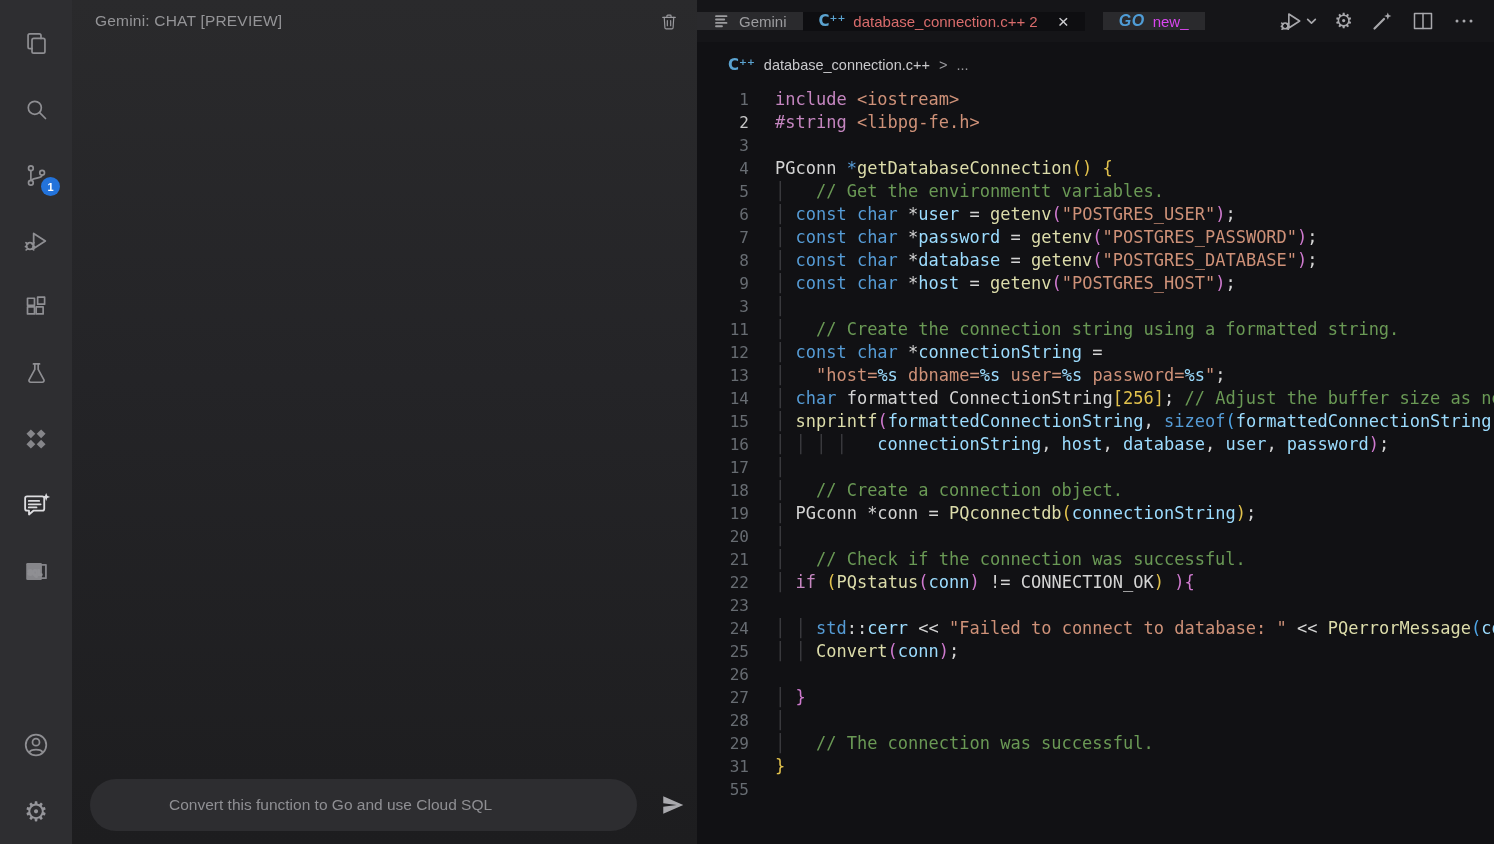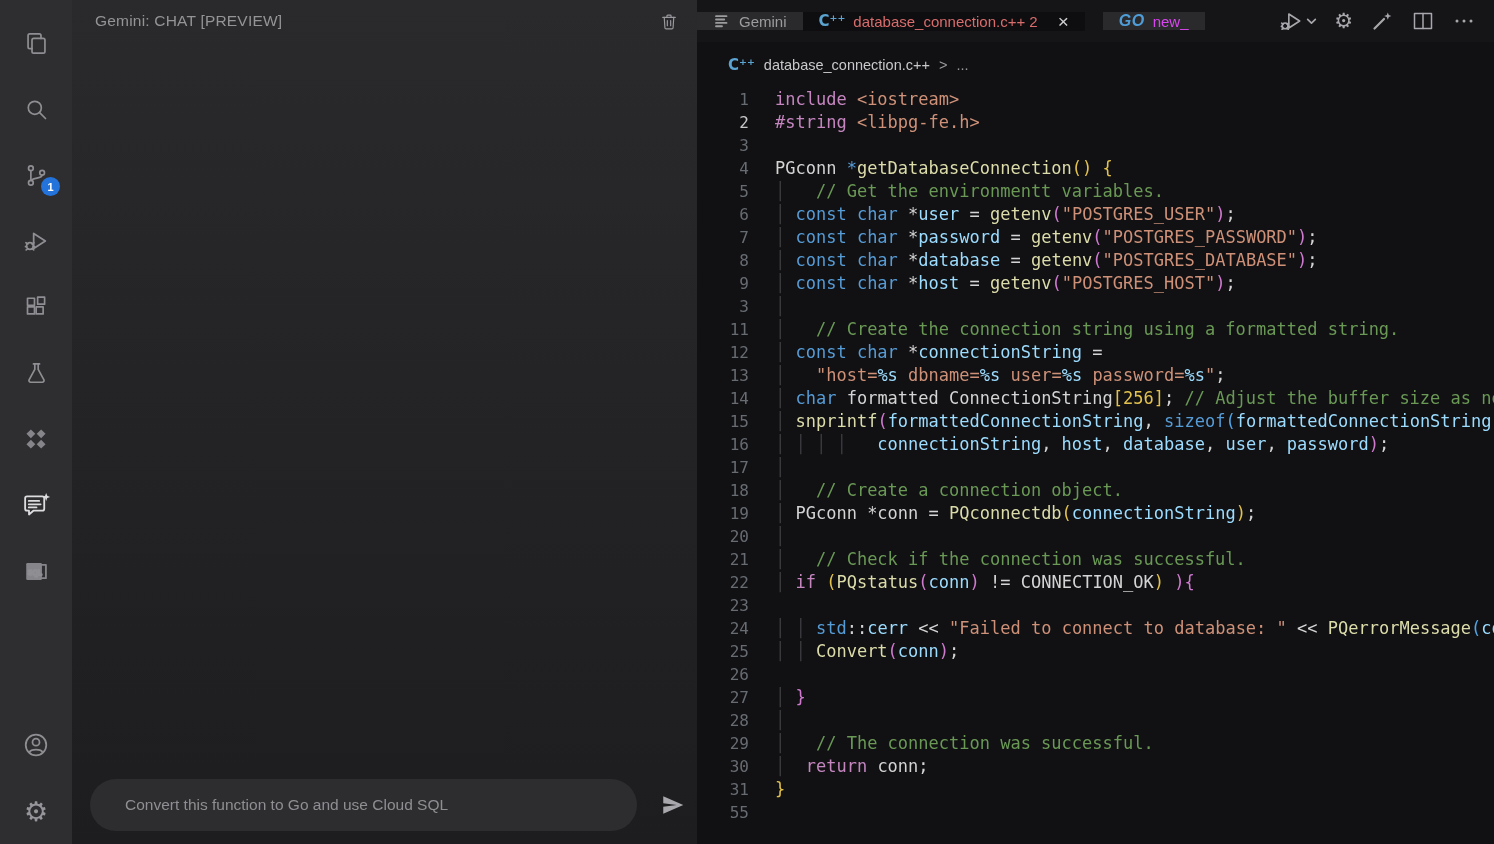--- a/index.html
+++ b/index.html
@@ -38,21 +38,21 @@
   .chat-input-row {
     position:absolute; left:18px; right:4px; bottom:13px; height:52px;
     display:flex; align-items:center; gap:16px;
   }
   .input-pill {
     flex:1; height:52px; border-radius:26px; background:#2d2d30;
     display:flex; align-items:center; padding:0 22px 0 35px;
   }
   .input-pill input {
     width:100%; background:transparent; border:none; outline:none;
-    color:#8f8f93; font-size:15.5px; font-family:"Liberation Sans", sans-serif;
+    color:#8f8f93; font-size:15.5px; font-family:"Liberation Sans", sans-serif;margin-left:44px;
   }
   .send-btn { width:40px; height:36px; display:flex; align-items:center; justify-content:center; cursor:pointer; }
   .send-btn svg { fill:#a9a9ad; }
   
   .editor { flex:1; height:844px; background:#111114; display:flex; flex-direction:column; overflow:hidden; }
   .tab-bar { height:42px; background:#151518; display:flex; align-items:center; flex-shrink:0; }
   .tab { display:flex; align-items:center; gap:8px; padding:0 16px; font-size:15px; cursor:pointer; }
   .tab-panel { background:#2a2a2d; color:#9c9c9f; }
   .tab-file { background:#0e0e11; }
   .tab-file .tab-label { color:#d96c6c; }
@@ -270,19 +270,18 @@
         <div class="code-line"><span class="ln">20</span><span class="lc"><span class="tok-gd">│</span></span></div>
         <div class="code-line"><span class="ln">21</span><span class="lc"><span class="tok-gd">│   </span><span class="tok-cmt">// Check if the connection was successful.</span></span></div>
         <div class="code-line"><span class="ln">22</span><span class="lc"><span class="tok-gd">│ </span><span class="tok-kw">if </span><span class="tok-gold">(</span><span class="tok-fn">PQstatus</span><span class="tok-orchid">(</span><span class="tok-var">conn</span><span class="tok-orchid">)</span><span class="tok-plain"> != CONNECTION_OK</span><span class="tok-gold">)</span><span class="tok-plain"> </span><span class="tok-orchid">){</span></span></div>
         <div class="code-line"><span class="ln">23</span></div>
         <div class="code-line"><span class="ln">24</span><span class="lc"><span class="tok-gd">│ │ </span><span class="tok-type">std</span><span class="tok-plain">::</span><span class="tok-var">cerr</span><span class="tok-plain"> &lt;&lt; </span><span class="tok-str">"Failed to connect to database: "</span><span class="tok-plain"> &lt;&lt; </span><span class="tok-fn">PQerrorMessage</span><span class="tok-blue3">(</span><span class="tok-var">conn</span></span></div>
         <div class="code-line"><span class="ln">25</span><span class="lc"><span class="tok-gd">│ │ </span><span class="tok-fn">Convert</span><span class="tok-orchid">(</span><span class="tok-var">conn</span><span class="tok-orchid">)</span><span class="tok-plain">;</span></span></div>
         <div class="code-line"><span class="ln">26</span></div>
         <div class="code-line"><span class="ln">27</span><span class="lc"><span class="tok-gd">│ </span><span class="tok-orchid">}</span></span></div>
         <div class="code-line"><span class="ln">28</span><span class="lc"><span class="tok-gd">│</span></span></div>
         <div class="code-line"><span class="ln">29</span><span class="lc"><span class="tok-gd">│   </span><span class="tok-cmt">// The connection was successful.</span></span></div>
-        <div class="code-line"><span class="ln">30</span><span class="lc"><span class="tok-gd">│  </span><span class="tok-kw">return </span><span class="tok-plain">conn;</span></span></div>
         <div class="code-line"><span class="ln">31</span><span class="lc"><span class="tok-gold">}</span></span></div>
         <div class="code-line"><span class="ln">55</span><span class="lc"></span></div>
       </div>
   </main>
 
 </div>
 
 </body></html>

